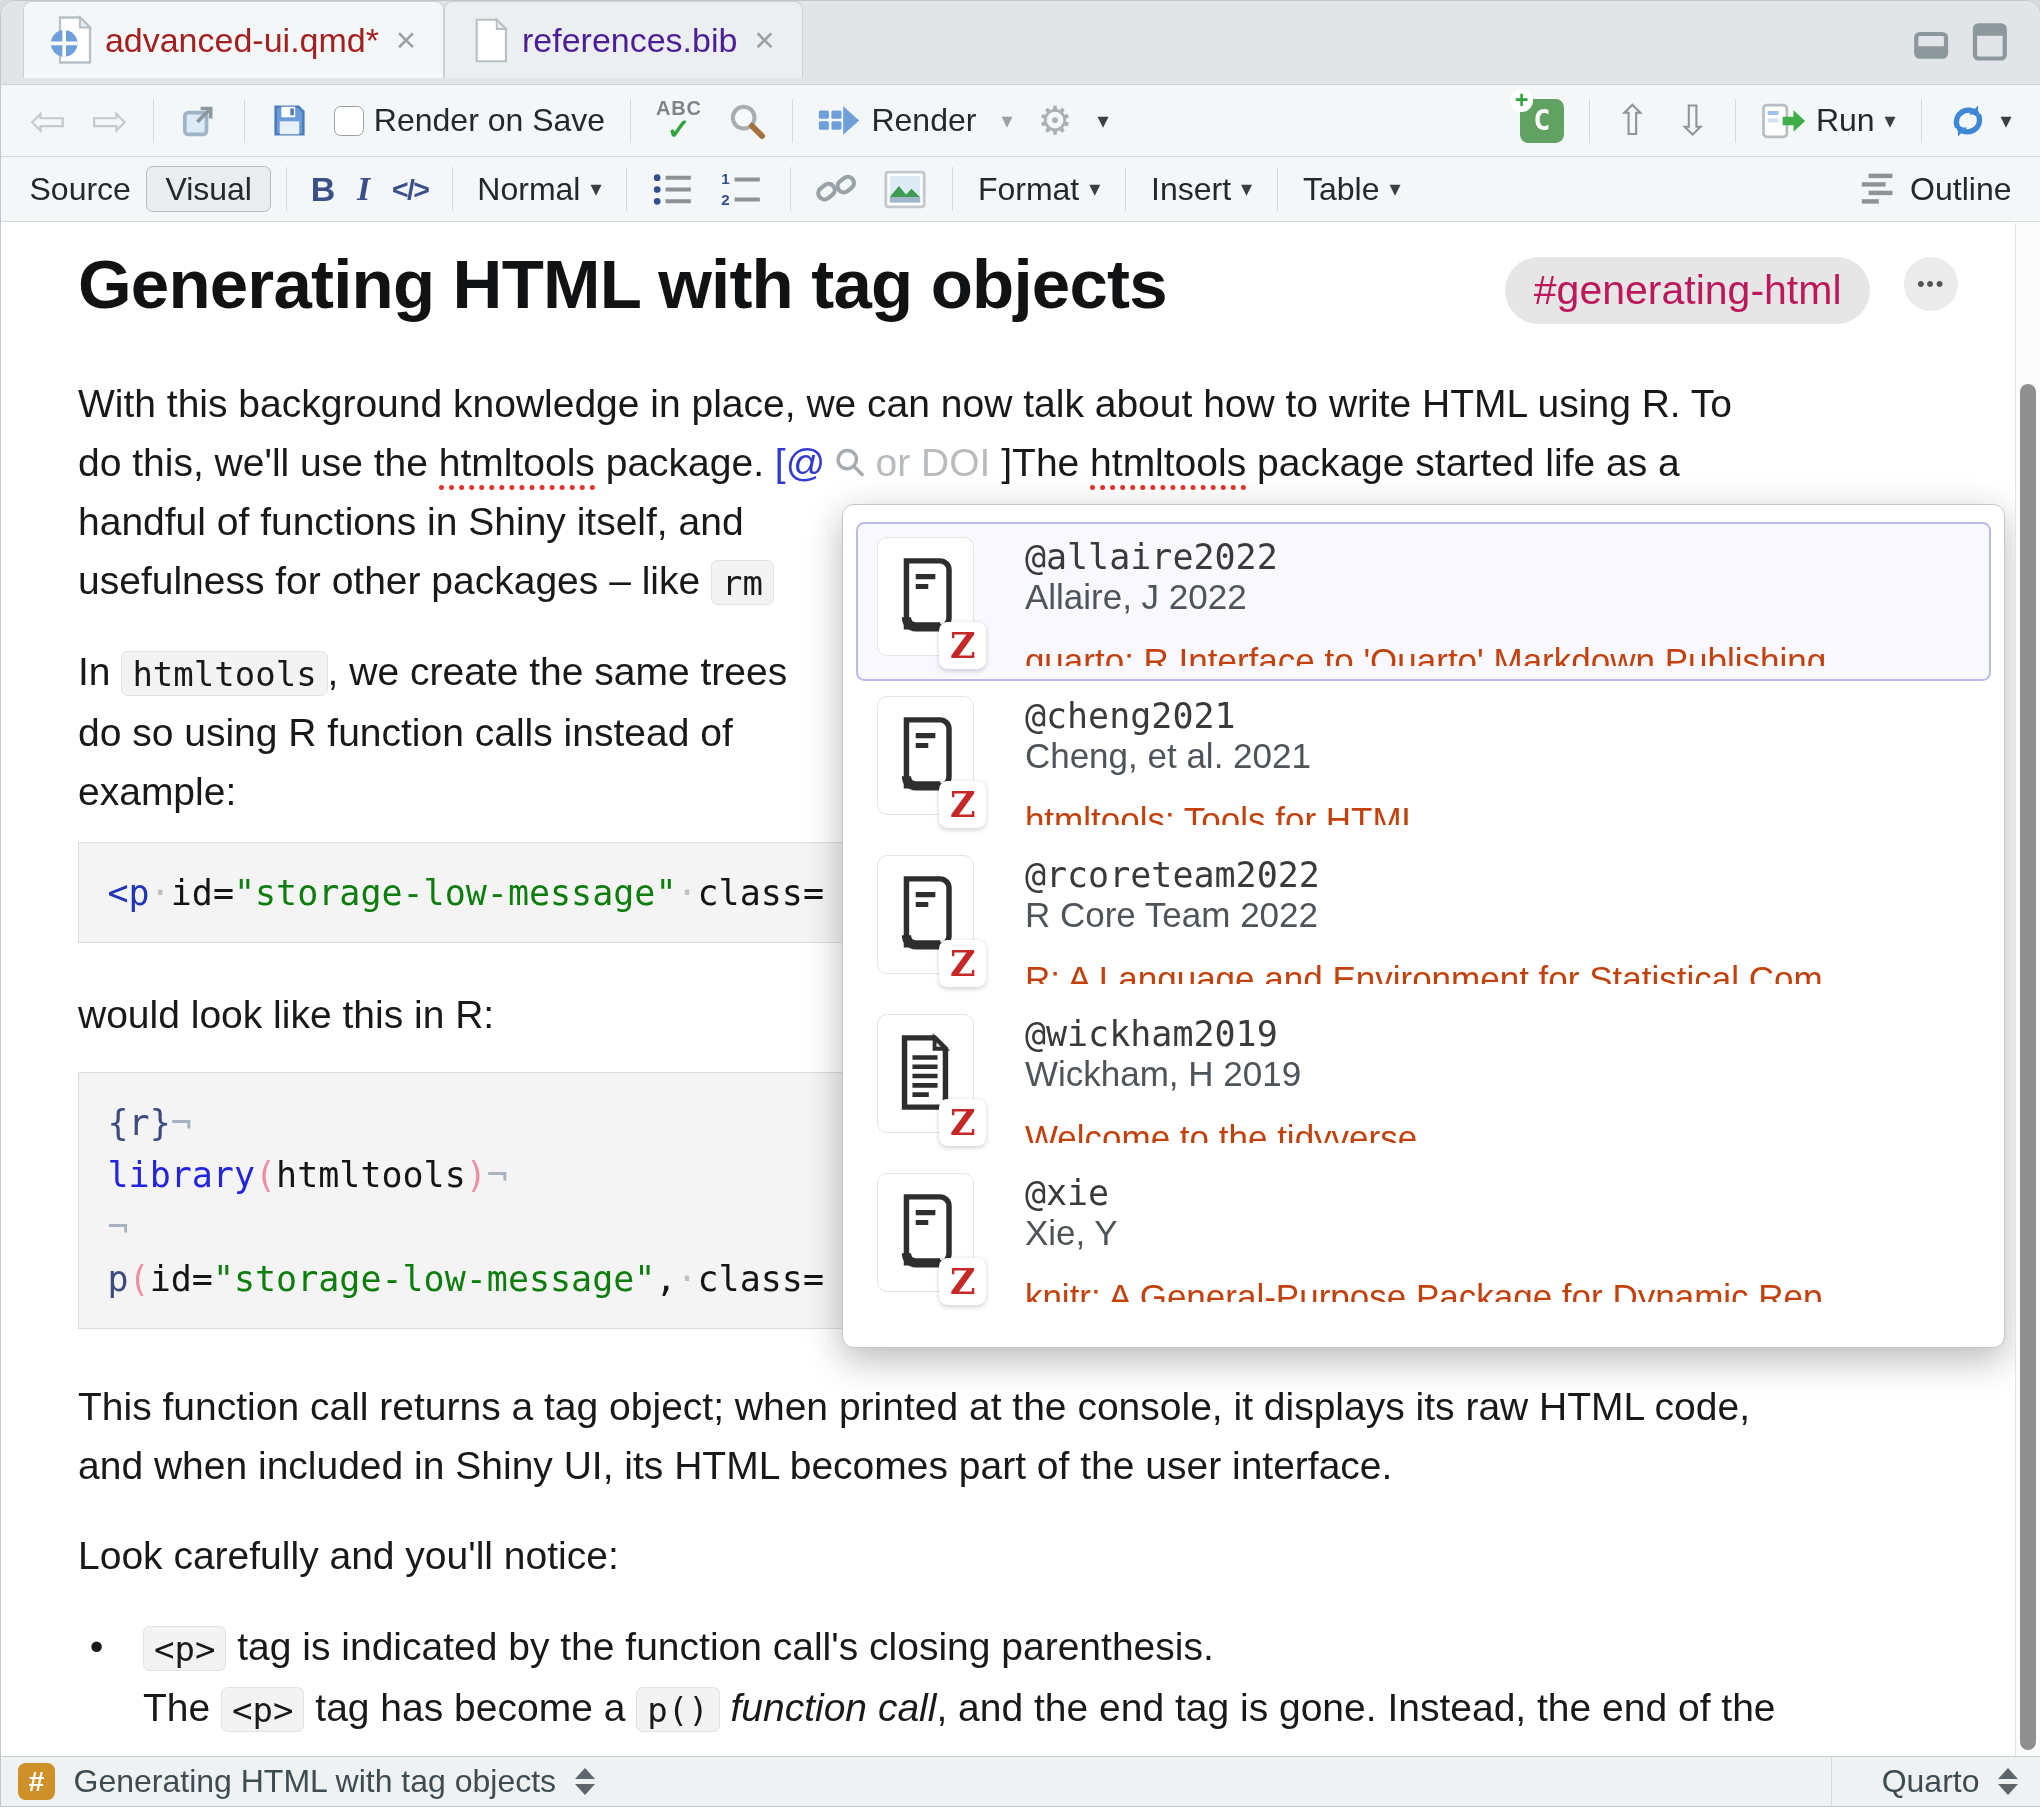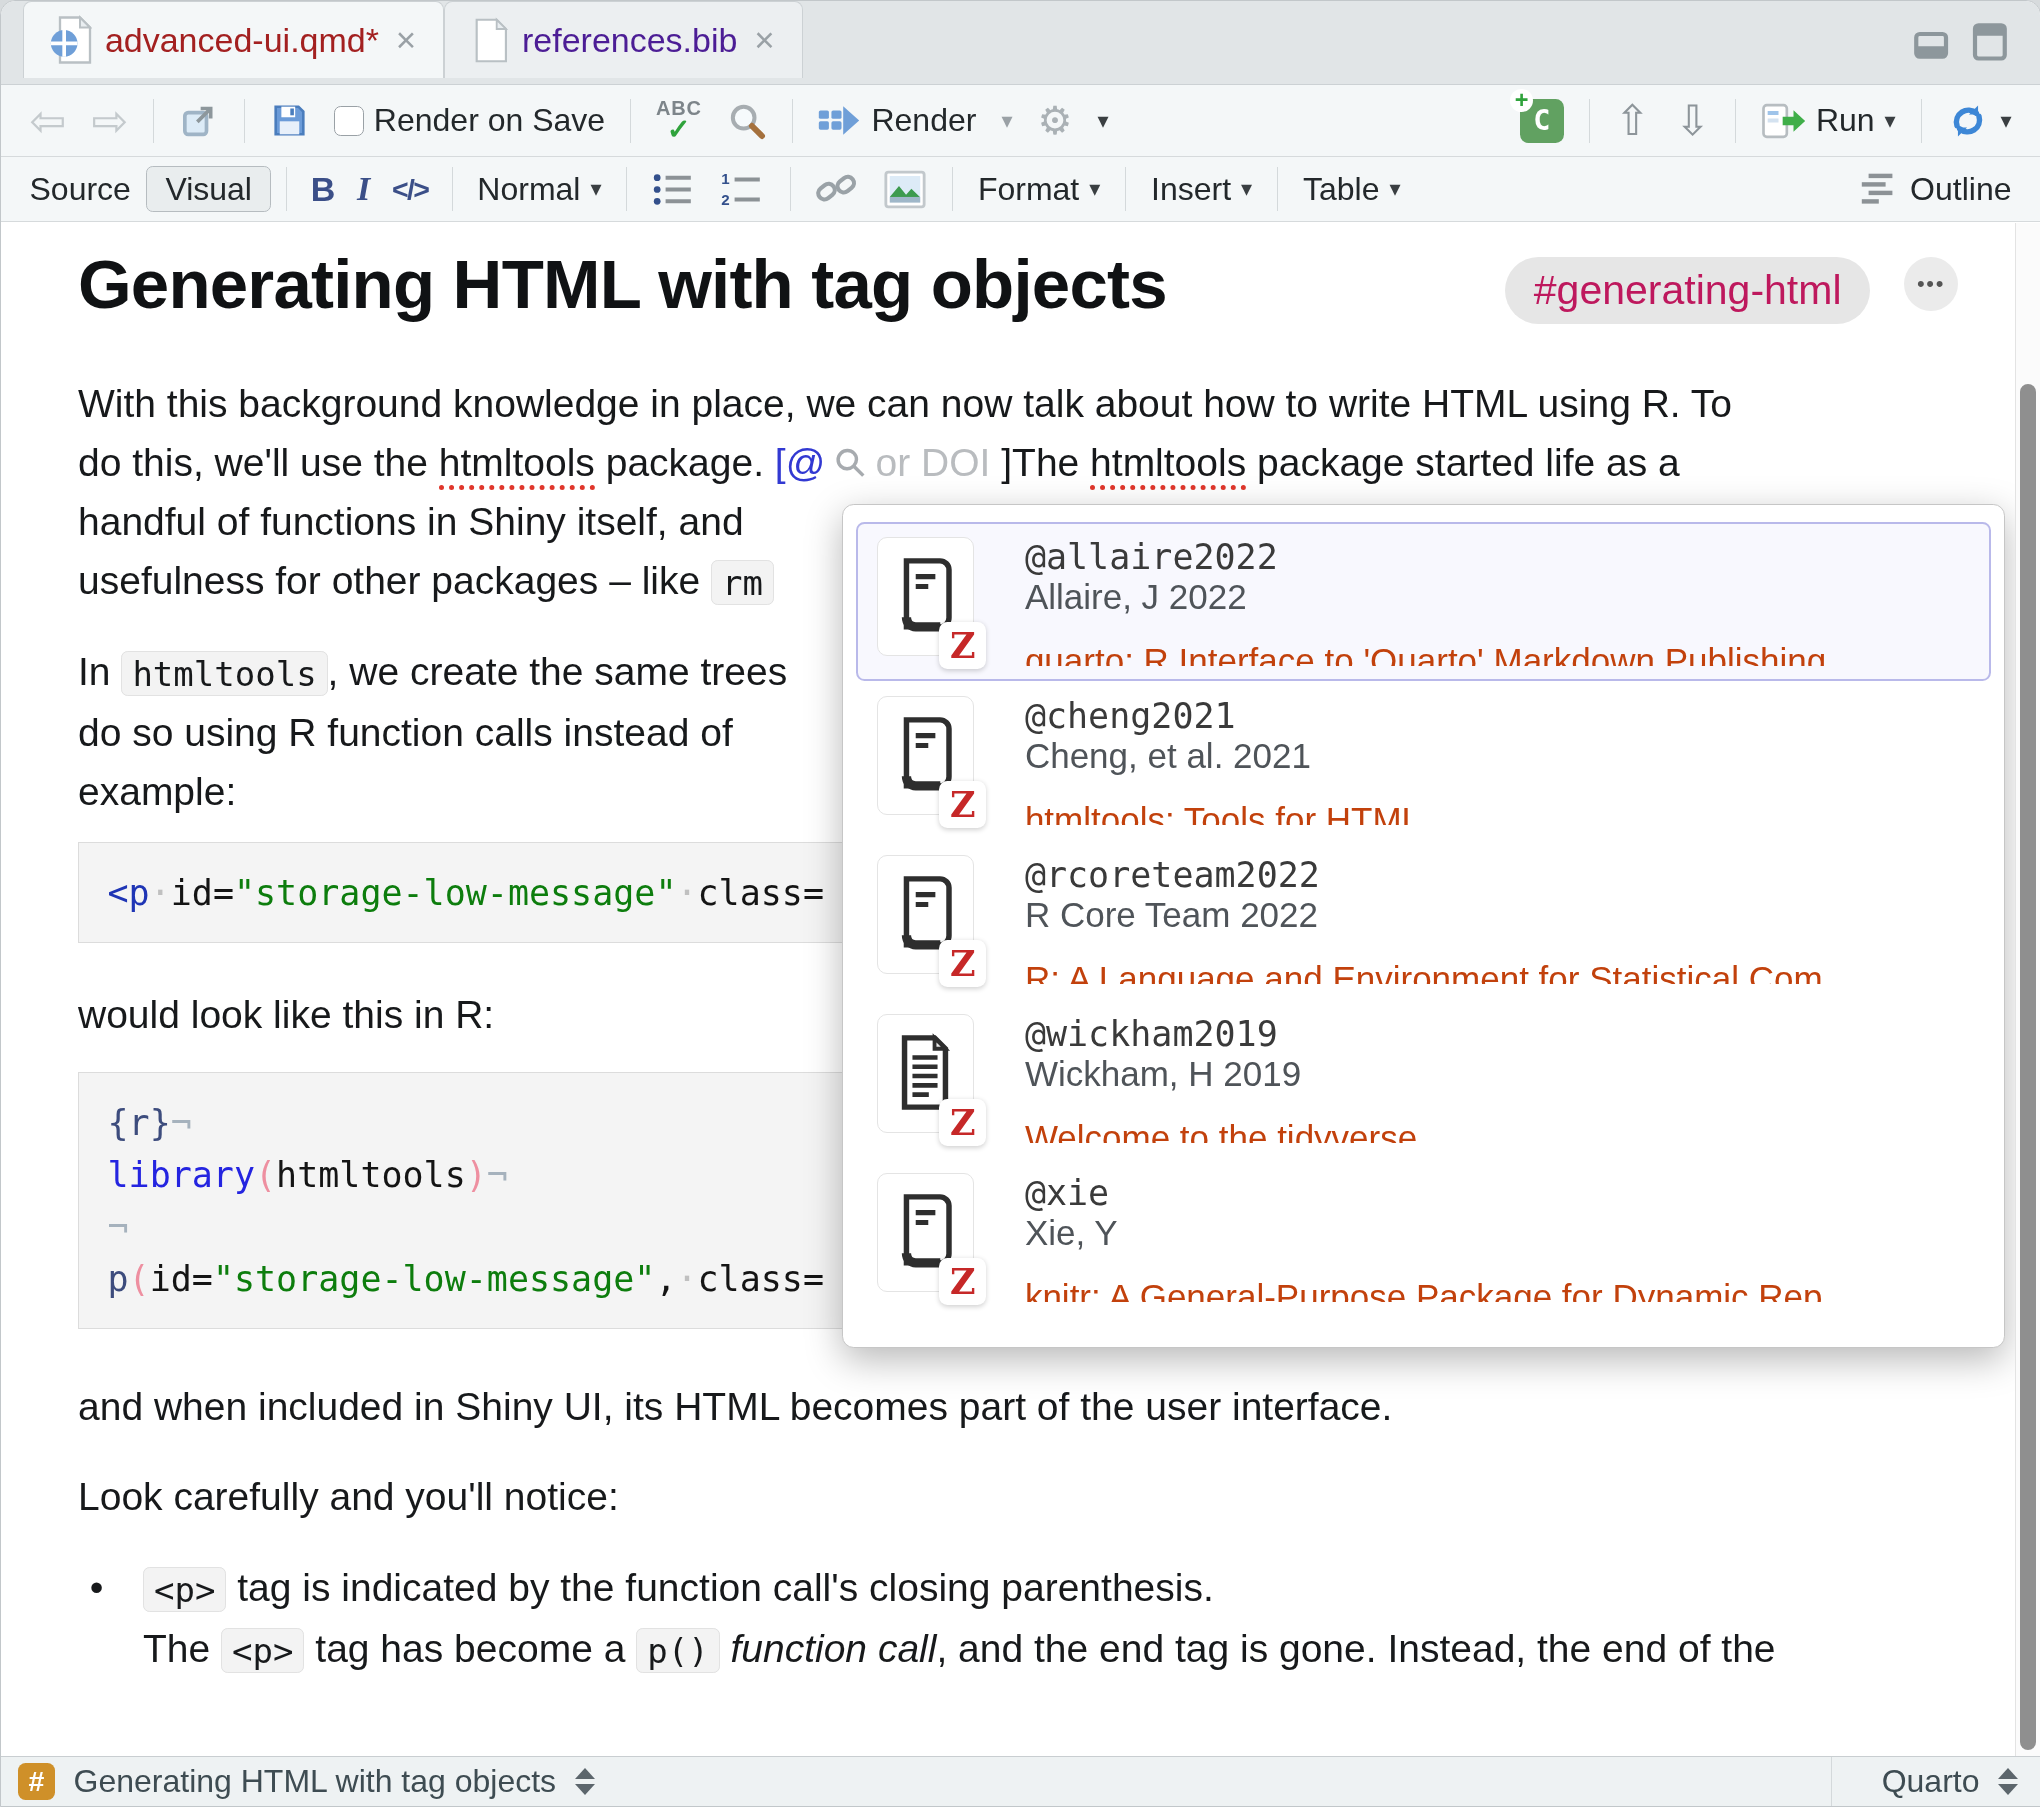--- a/index.html
+++ b/index.html
@@ -341,20 +341,21 @@
       </div>
 
       <div class="codeblock" style="margin-top:28px">
         <div class="cline"><span class="seg-brace">{r}</span><span class="seg-nl">¬</span></div>
         <div class="cline"><span class="seg-kw">library</span><span class="seg-paren">(</span><span class="seg-code">htmltools</span><span class="seg-paren">)</span><span class="seg-nl">¬</span></div>
         <div class="cline"><span class="seg-nl">¬</span></div>
         <div class="cline"><span class="seg-brace">p</span><span class="seg-paren">(</span><span class="seg-code">id=</span><span class="seg-str">"storage-low-message"</span><span class="seg-code">,</span><span class="seg-dot">·</span><span class="seg-code">class=</span></div>
       </div>
 
       <div class="para" style="margin-top:48px">
+        <div class="tline">This function call returns a tag object; when printed at the console, it displays its raw HTML code,</div>
         <div class="tline">and when included in Shiny UI, its HTML becomes part of the user interface.</div>
       </div>
 
       <div class="para" style="margin-top:31px">
         <div class="tline">Look carefully and you'll notice:</div>
       </div>
 
       <div class="bullet-row para">
         <span class="bullet-marker">•</span>
         <span class="bullet-body">

